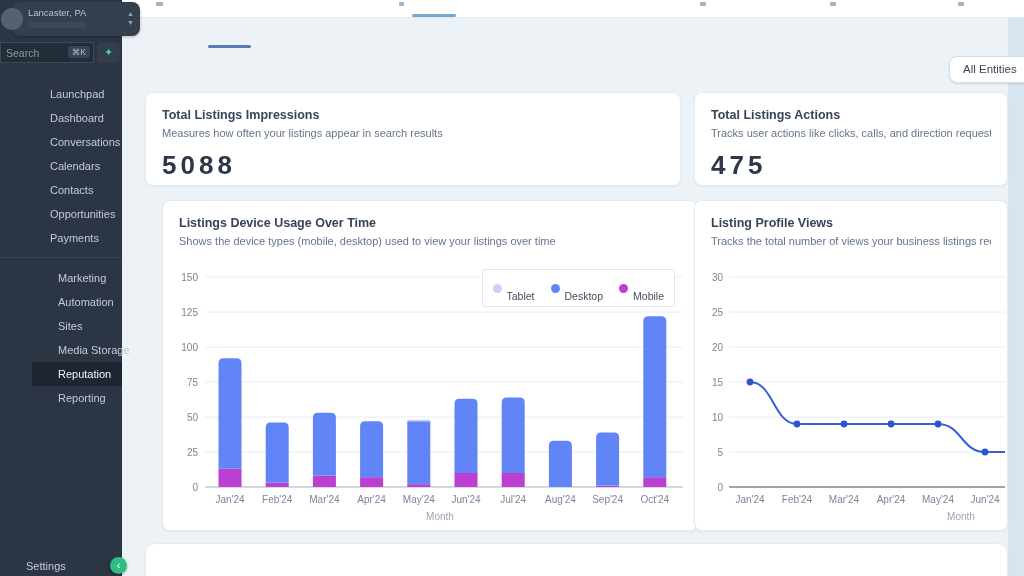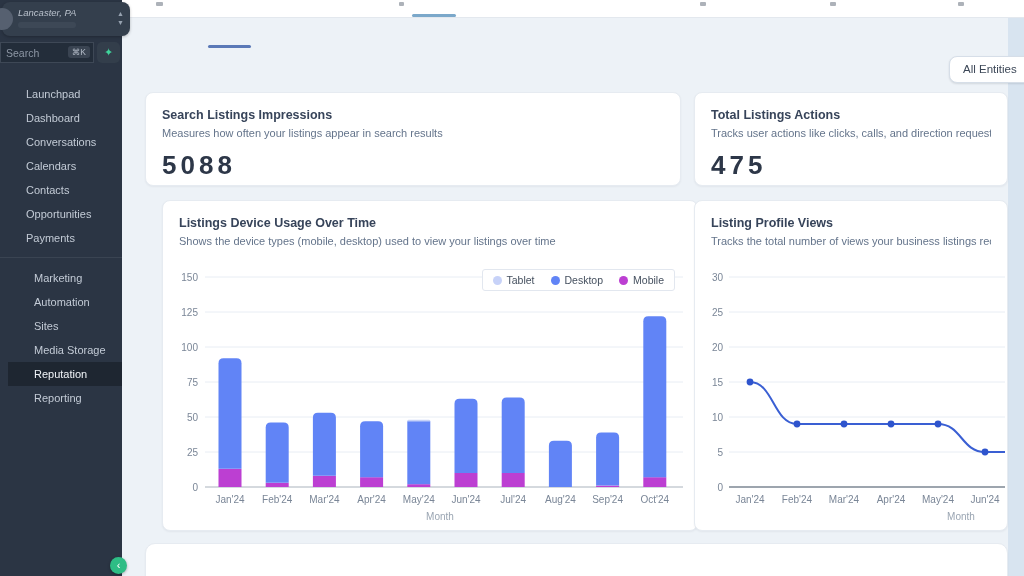--- a/index.html
+++ b/index.html
@@ -2,34 +2,34 @@
 <html><head>
 <meta charset="utf-8">
 <style>
   * { box-sizing: border-box; margin: 0; padding: 0; }
   html,body { width:1024px; height:576px; overflow:hidden; }
   body { font-family:"Liberation Sans", sans-serif; }
   #app { position:relative; width:1024px; height:576px; background:#edf2f7; overflow:hidden; }
 
   
   #sidebar { position:absolute; left:0; top:0; width:122px; height:576px; background:#2b3544; z-index:5; }
-  .location-box { position:absolute; left:2px; top:2px; width:128px; height:34px; background:#343f4d; border-radius:8px; box-shadow:0 1px 3px rgba(0,0,0,.25);font-style:italic; }
+  .location-box { position:absolute; left:12px; top:2px; width:128px; height:34px; background:#343f4d; border-radius:8px; box-shadow:0 1px 3px rgba(0,0,0,.25); }
   .avatar { position:absolute; left:-11px; top:6px; width:22px; height:22px; border-radius:50%; background:#566070; }
   .loc-name { position:absolute; left:16px; top:5px; font-size:9.5px; color:#b9c1cc; white-space:nowrap; }
   .loc-sub { position:absolute; left:16px; top:20px; width:58px; height:6px; border-radius:3px; background:#46505f; opacity:.55; }
   .chevrons { position:absolute; right:6px; top:7px; font-size:7px; line-height:9px; color:#97a2b0; text-align:center; }
   .search-row { position:absolute; left:0; top:42px; width:122px; height:22px; }
   .search-box { position:absolute; left:0; top:0; width:94px; height:21px; background:#232d3a; border:1px solid #3e4856; border-radius:0; }
   .search-ph { position:absolute; left:5px; top:4px; font-size:10.5px; color:#8d97a5; }
   .kbd { position:absolute; right:3px; top:3px; background:#3a4452; border-radius:3px; font-size:8.5px; padding:1px 4px; color:#b4bcc8; }
   .ai-btn { position:absolute; left:97px; top:0; width:23px; height:21px; background:#333e4b; border-radius:5px; text-align:center; line-height:20px; font-size:11px; }
   .nav { position:absolute; left:0; width:122px; }
   .nav-primary { top:82px; }
   .nav-secondary { top:266px;padding-left:8px; }
-  .nav-item { height:24px; line-height:24px; padding-left:26px; font-size:11px; color:#c3cbd6; cursor:pointer; white-space:nowrap; }
+  .nav-item { height:24px; line-height:24px; padding-left:26px; font-size:11px; color:#c3cbd6; cursor:pointer; white-space:nowrap;margin-left:24px; }
   .nav-item.active { background:#1e2631; color:#f2f5f9; }
   .side-divider { position:absolute; left:0; top:257px; width:122px; height:1px; background:#3a4452; }
   .settings-item { position:absolute; left:0; top:556px; width:122px; height:20px; line-height:20px; padding-left:26px; font-size:11px; color:#c3cbd6; cursor:pointer; }
   .collapse-btn { position:absolute; left:110px; top:557px; width:17px; height:17px; border-radius:50%; color:#fff; font-size:11px; line-height:16px; text-align:center; z-index:9; box-shadow:0 1px 3px rgba(0,0,0,.3); cursor:pointer; }
 
   
   .header-strip { position:absolute; left:122px; top:0; width:902px; height:18px; background:#ffffff; border-bottom:1px solid #e3e8ee; z-index:3; }
   .tab-mark { position:absolute; top:2px; height:4px; border-radius:1px; background:#6a7380; opacity:.55; }
   .tab-underline { position:absolute; top:14px; height:3px; border-radius:2px; }
   .subtab-underline { position:absolute; left:208px; top:45px; width:43px; height:3px; border-radius:2px; z-index:2; }
@@ -51,21 +51,21 @@
   #bottom-card { left:145px; top:543px; width:863px; height:40px; border-radius:10px 10px 0 0; }
 
   .chart-svg { position:absolute; left:12px; top:62px; }
   svg text { font-family:"Liberation Sans", sans-serif; }
   svg text.tick { font-size:10px; fill:#7a8697; }
   svg text.axis-label { font-size:10px; fill:#9aa5b2; }
 
   .legend { position:absolute; right:22px; top:68px; display:flex; gap:16px; align-items:center; background:#fff; border:1px solid #e2e7ef; border-radius:3px; padding:4px 10px; z-index:4; cursor:pointer; }
   .legend-item { display:flex; align-items:center; gap:5px; }
   .legend-dot { width:9px; height:9px; border-radius:50%; display:inline-block; }
-  .legend-label { font-size:10.5px; color:#45505f; }
+  .legend-label { font-size:10.5px; color:#45505f;margin-top:16px; }
 </style>
 </head>
 <body>
 
 <div id="app">
 
   <aside id="sidebar">
     <div class="location-box">
       <span class="avatar"></span>
       <span class="loc-name">Lancaster, PA</span>
@@ -97,20 +97,21 @@
 
     <nav class="nav nav-secondary">
       <div class="nav-item">Marketing</div>
       <div class="nav-item">Automation</div>
       <div class="nav-item">Sites</div>
       <div class="nav-item">Media Storage</div>
       <div class="nav-item active">Reputation</div>
       <div class="nav-item">Reporting</div>
     </nav>
 
+    <div class="settings-item">Settings</div>
   </aside>
 
   <div class="collapse-btn" style="background: rgb(46, 189, 133);">
     <span>‹</span>
   </div>
 
   <div class="header-strip">
     <span class="tab-mark" style="left:34px; width:7px;"></span>
     <span class="tab-mark" style="left:277px; width:5px;"></span>
     <span class="tab-mark" style="left:578px; width:6px;"></span>
@@ -118,21 +119,21 @@
     <span class="tab-mark" style="left:836px; width:6px;"></span>
     <span class="tab-underline" style="left: 290px; width: 44px; background: rgb(123, 168, 202);"></span>
   </div>
   <div class="gutter"></div>
   <div class="subtab-underline" style="background: rgb(91, 121, 183);"></div>
 
   <button class="all-entities" style="border-style:solid; text-align:left; background:#fff;">All Entities</button>
 
   <div class="card" id="stat-card-1">
     <div class="card-head">
-      <div class="card-title">Search Listings Impressions</div>
+      <div class="card-title">Total Listings Impressions</div>
       <div class="card-desc">Measures how often your listings appear in search results</div>
     </div>
     <div class="stat-value">5088</div>
   </div>
 
   <div class="card" id="stat-card-2">
     <div class="card-head">
       <div class="card-title">Total Listings Actions</div>
       <div class="card-desc">Tracks user actions like clicks, calls, and direction requests</div>
     </div>

